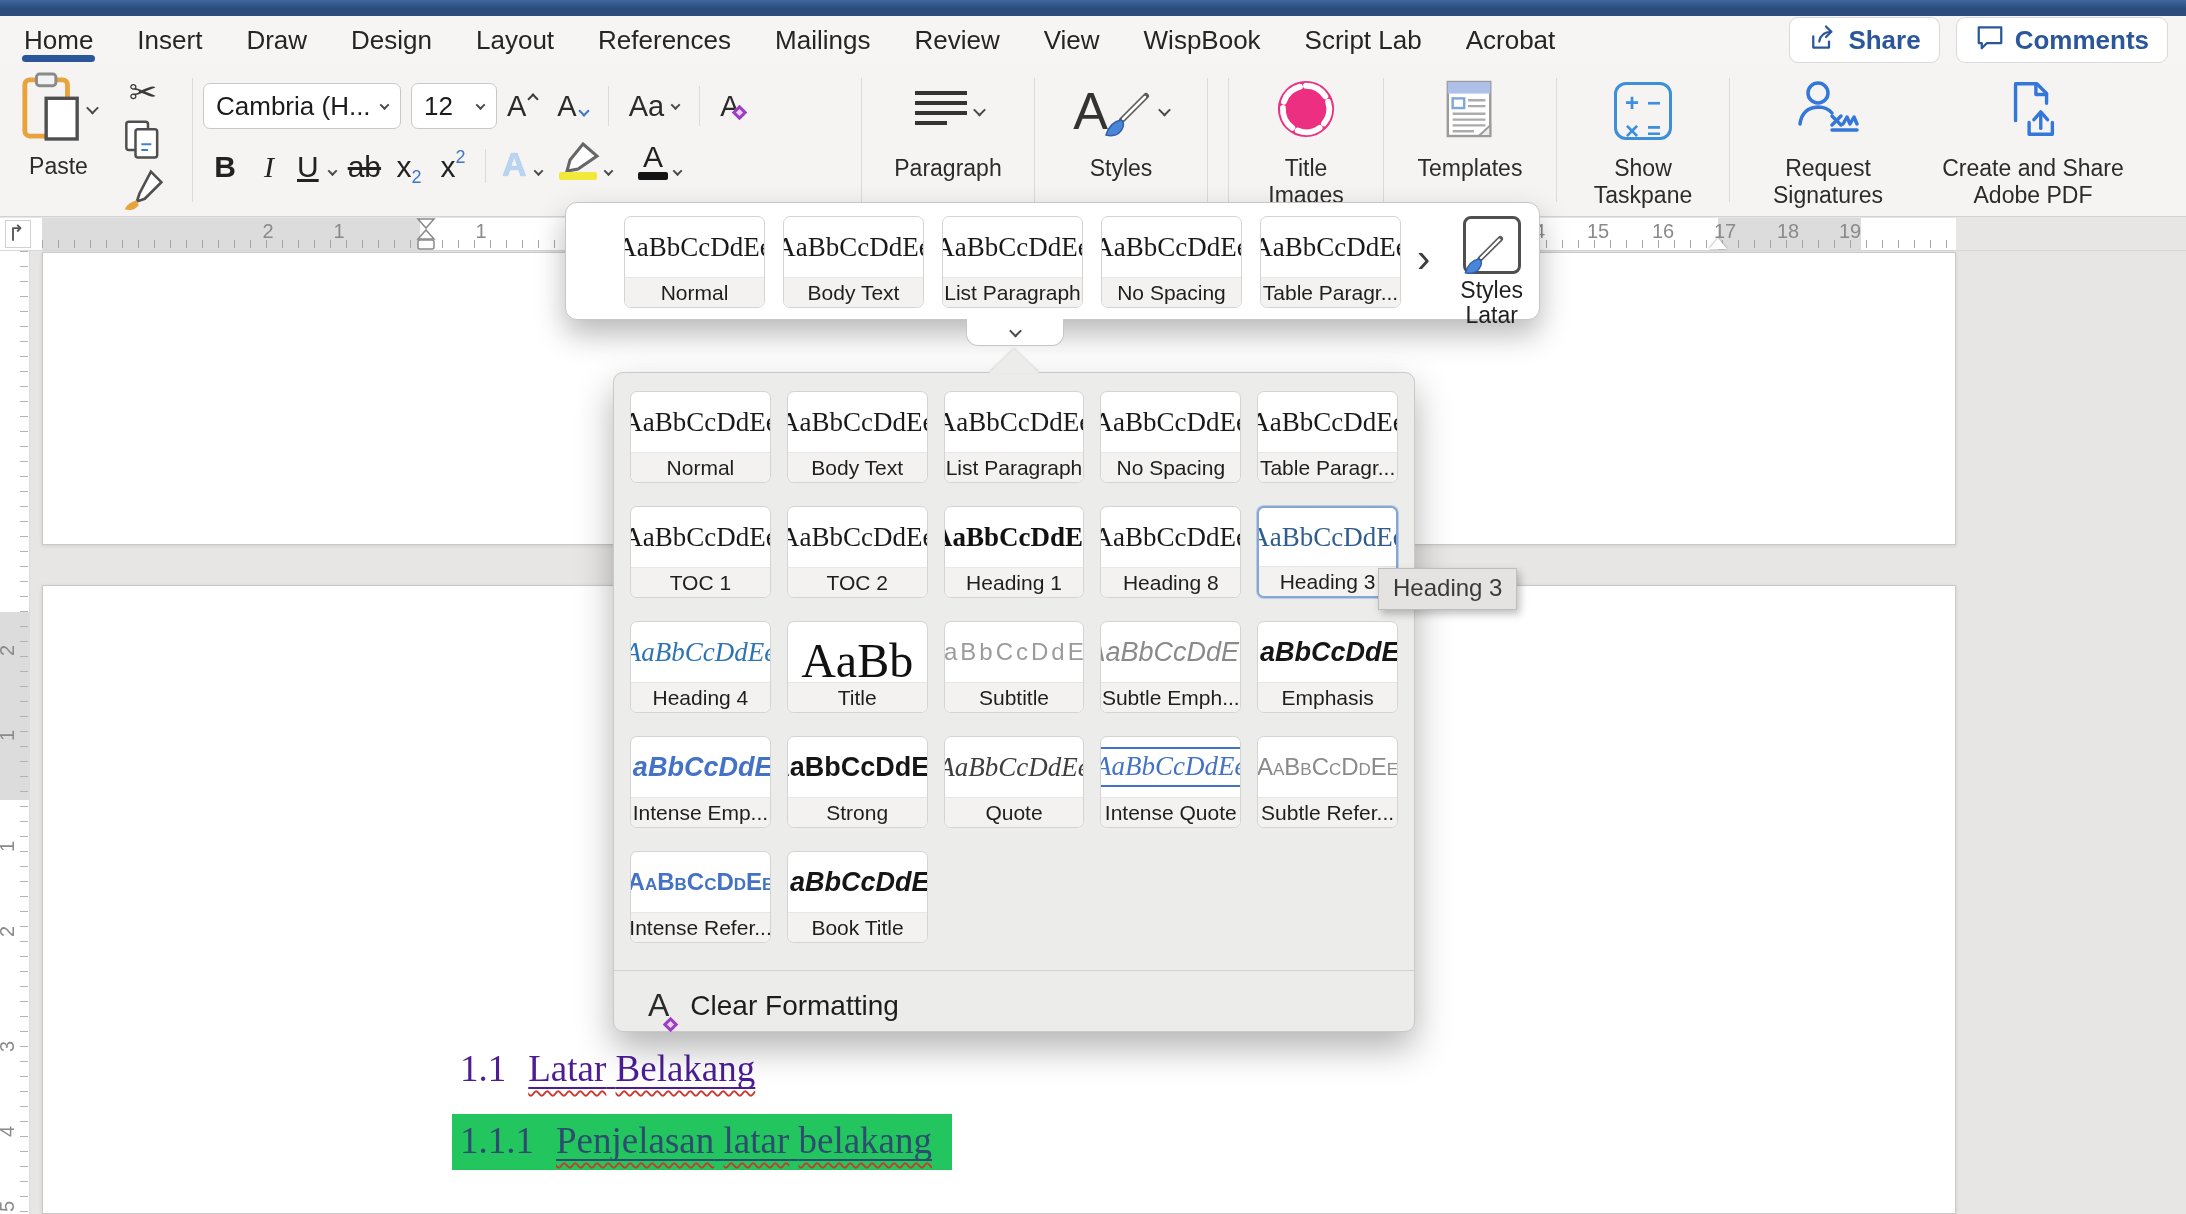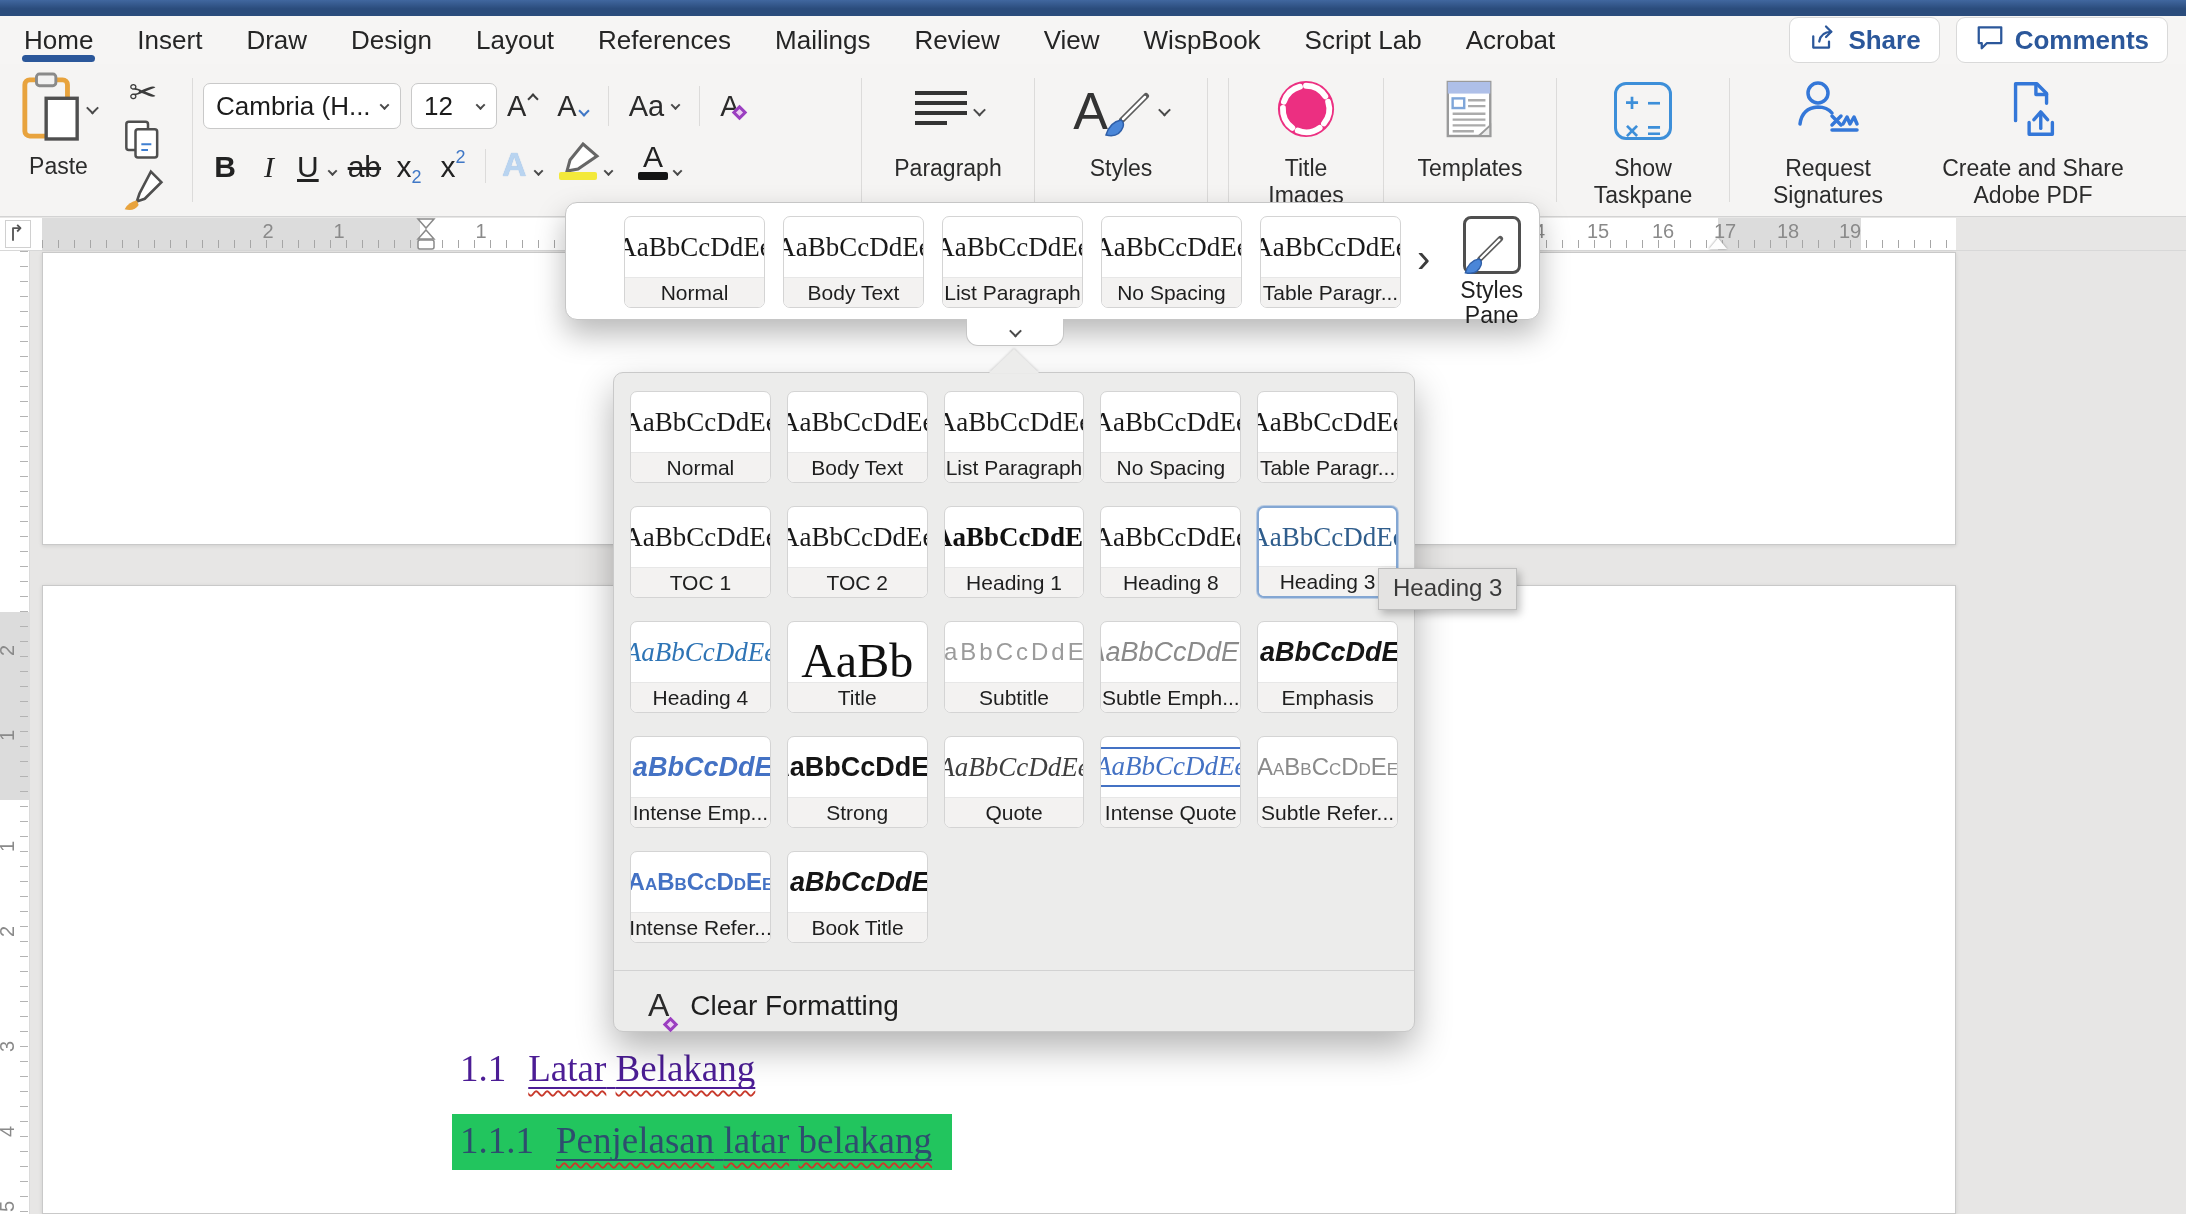--- a/index.html
+++ b/index.html
@@ -538,21 +538,21 @@
       </div>
     <div class="morebtn">›</div>
     <div class="panebtn">
       <div class="paneicon">
         <svg width="46" height="46" viewBox="0 0 50 50">
             <path d="M46 4 L24 26" stroke="#5a5a5a" stroke-width="6" stroke-linecap="round"></path>
             <path d="M45 5 L25 25" stroke="#fff" stroke-width="2.5" stroke-linecap="round"></path>
             <path d="M23 26 q-11 2 -15 15 q13 3 17 -8 q1.5 -4.5 -2 -7 z" fill="#4a86d8" stroke="#2f5fa8" stroke-width="1.5"></path>
           </svg>
       </div>
-      <div class="panelabel">Styles Pane</div>
+      <div class="panelabel">Styles Latar</div>
     </div>
   </div>
   <div class="expander">
       <span class="chev"></span>
     </div>
 
   <div class="notch"></div>
   <div class="panel2 p2">
     <div id="styles-rows">
         <div class="p2row">

